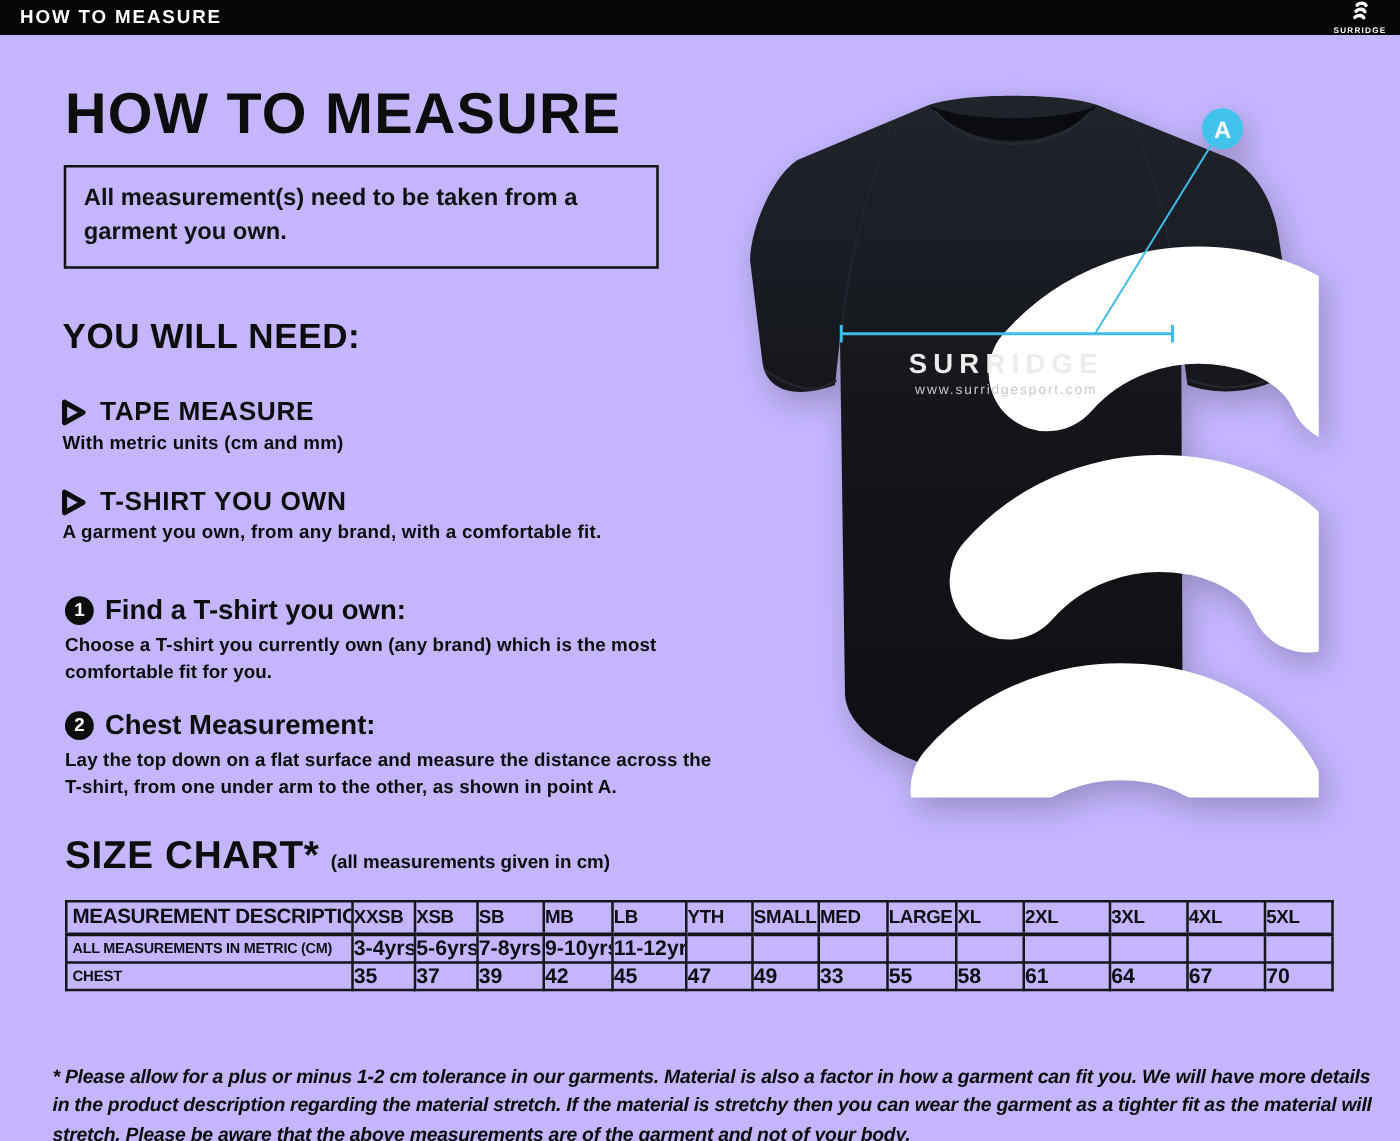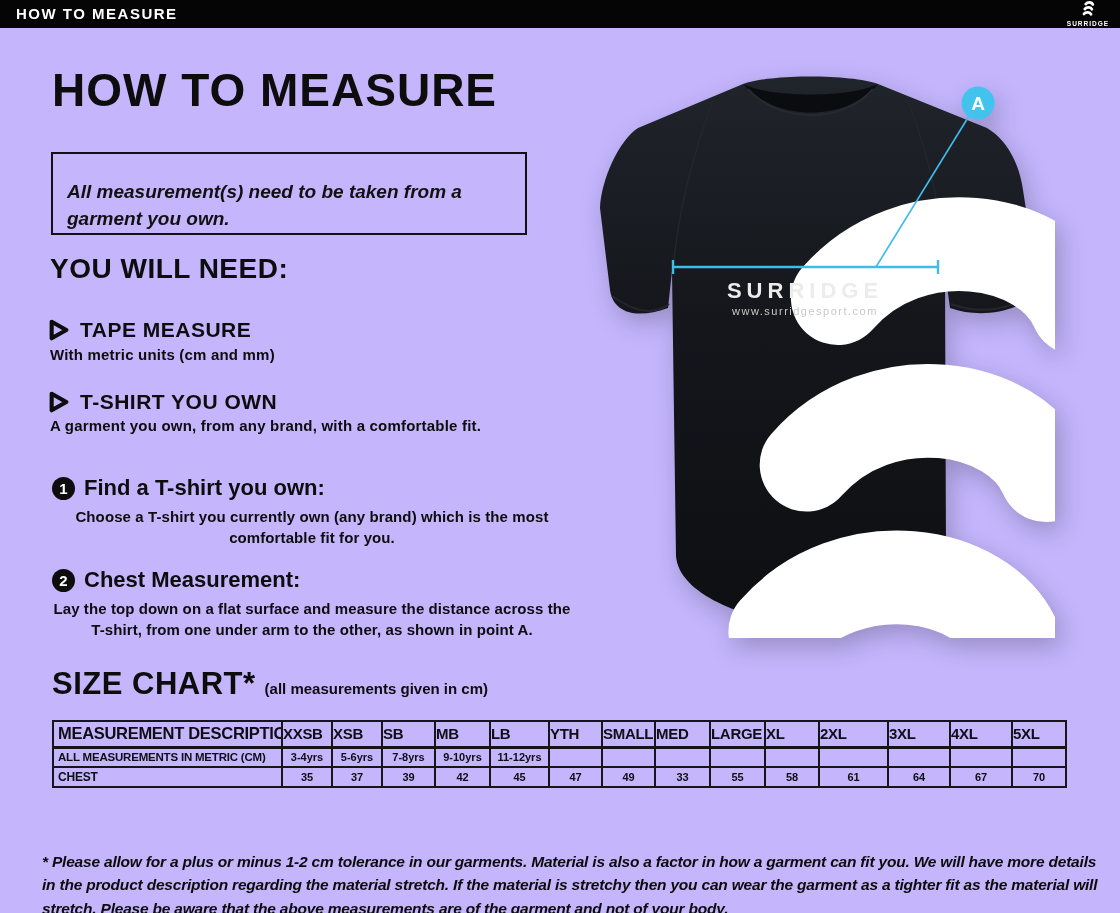--- a/index.html
+++ b/index.html
@@ -7,44 +7,44 @@
   .stage { position:relative; width:1120px; height:913px; overflow:hidden; background:#c4b5fd; }
 
   
   .topbar { position:absolute; left:0; top:0; width:1120px; height:28px; background:#050505; }
   .topbar-title { position:absolute; left:16px; top:0; line-height:28px; color:#fff; font-size:15px; font-weight:bold; letter-spacing:1.5px; }
   .topbar-logo { position:absolute; right:10px; top:1px; width:44px; text-align:center; color:#fff; }
   .topbar-logo .brand-text { font-size:6.5px; font-weight:bold; letter-spacing:1px; color:#fff; margin-top:-1px; }
 
   
   .h1 { position:absolute; left:52px; top:63px; font-size:46px; font-weight:bold; letter-spacing:1px; color:#0d0d0d; }
-  .notice-box { position:absolute; left:51px; top:152px; width:476px; height:83px; border:2px solid #111; padding:24px 14px;font-style:italic; }
+  .notice-box { position:absolute; left:51px; top:132px; width:476px; height:83px; border:2px solid #111; padding:11px 14px; }
   .notice-box p { font-size:19px; font-weight:bold; line-height:1.43; color:#111; }
   .h2 { position:absolute; left:50px; top:253px; font-size:28px; font-weight:bold; letter-spacing:0.5px; }
 
   .need-item { position:absolute; left:48px; display:flex; align-items:center; gap:10px; }
   .need-title { font-size:21px; font-weight:bold; letter-spacing:0.5px; }
   .need-desc { position:absolute; left:50px; font-size:15px; font-weight:bold; letter-spacing:0.2px; }
 
   .step-badge { position:absolute; left:52px; width:23px; height:23px; border-radius:50%; background:#0d0d0d; color:#fff; font-size:15px; font-weight:bold; text-align:center; line-height:23px; }
   .step-title { position:absolute; left:84px; font-size:22px; font-weight:bold; }
-  .step-desc { position:absolute; left:52px; width:520px; font-size:15px; font-weight:bold; line-height:1.38; letter-spacing:0.1px;text-align:center; }
+  .step-desc { position:absolute; left:52px; width:520px; font-size:15px; font-weight:bold; line-height:1.38; letter-spacing:0.1px; }
 
   .size-chart-head { position:absolute; left:52px; top:666px; display:flex; align-items:baseline; gap:9px; }
   .size-chart-head .big { font-size:31px; font-weight:bold; letter-spacing:0.5px; }
   .size-chart-head .small { font-size:15px; font-weight:bold; }
 
   
   table.size-table { position:absolute; left:52px; top:720px; width:1013px; border-collapse:collapse; table-layout:fixed; }
   .size-table th, .size-table td { border:2px solid #15151a; color:#0e0e14; overflow:hidden; white-space:nowrap; }
   .size-table thead th { height:26px; font-size:15px; font-weight:bold; letter-spacing:-0.3px; text-align:left; border-bottom:3px solid #15151a; }
   .size-table thead th.desc { font-size:16.5px; text-align:left; padding-left:4px; }
   .size-table tbody tr { height:20px;padding-left:12px; }
   .size-table tbody th { font-size:11.5px; font-weight:bold; text-align:left; padding-left:4px; letter-spacing:-0.2px; }
-  .size-table tbody td { font-size:11px; font-weight:bold; text-align:center;margin-top:23px; }
+  .size-table tbody td { font-size:17px; font-weight:bold; text-align:left;margin-top:23px; }
   col.c0{width:229px} col.c1{width:50px} col.c2{width:50px} col.c3{width:53px} col.c4{width:55px}
   col.c5{width:59px} col.c6{width:53px} col.c7{width:53px} col.c8{width:55px} col.c9{width:55px}
   col.c10{width:54px} col.c11{width:69px} col.c12{width:62px} col.c13{width:62px} col.c14{width:54px}
 
   .footnote { position:absolute; left:42px; top:850px; width:1064px; font-size:15.5px; font-weight:bold; font-style:italic; line-height:1.5; letter-spacing:-0.2px; color:#0c0c0c; }
 
   
   .shirt-svg { position:absolute; left:595px; top:68px; filter:drop-shadow(5px 9px 12px rgba(0,0,0,0.22)); }
   .hidden-defs { position:absolute; width:0; height:0; overflow:hidden; }
 </style>

